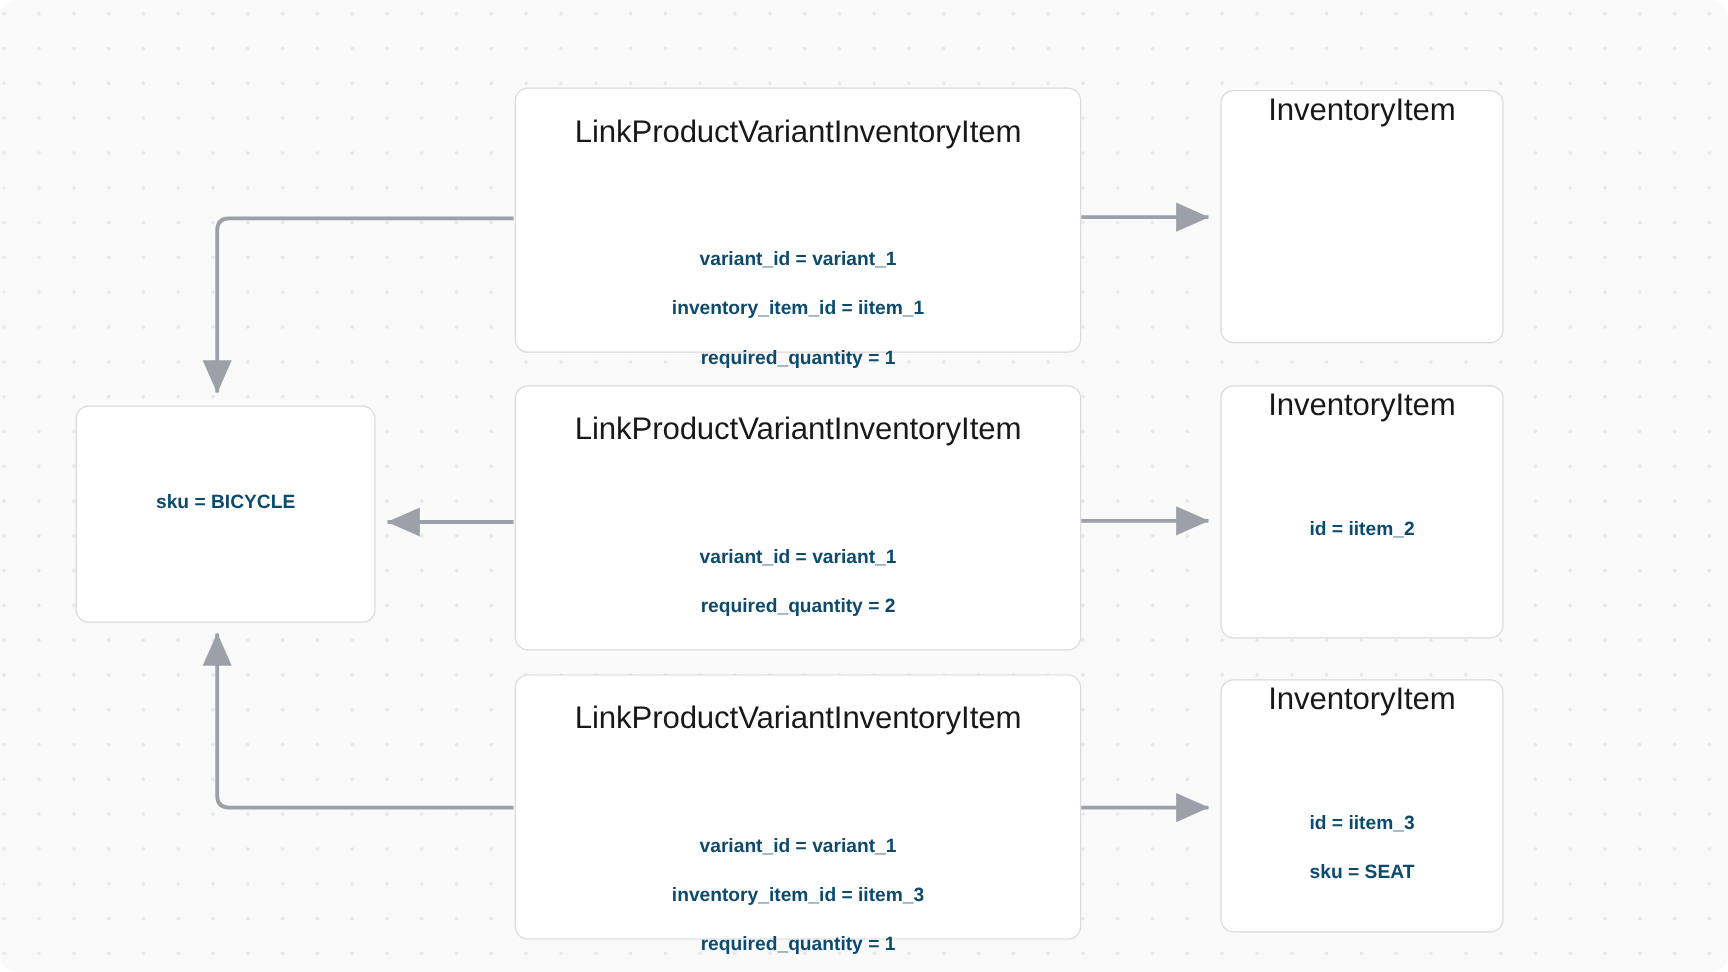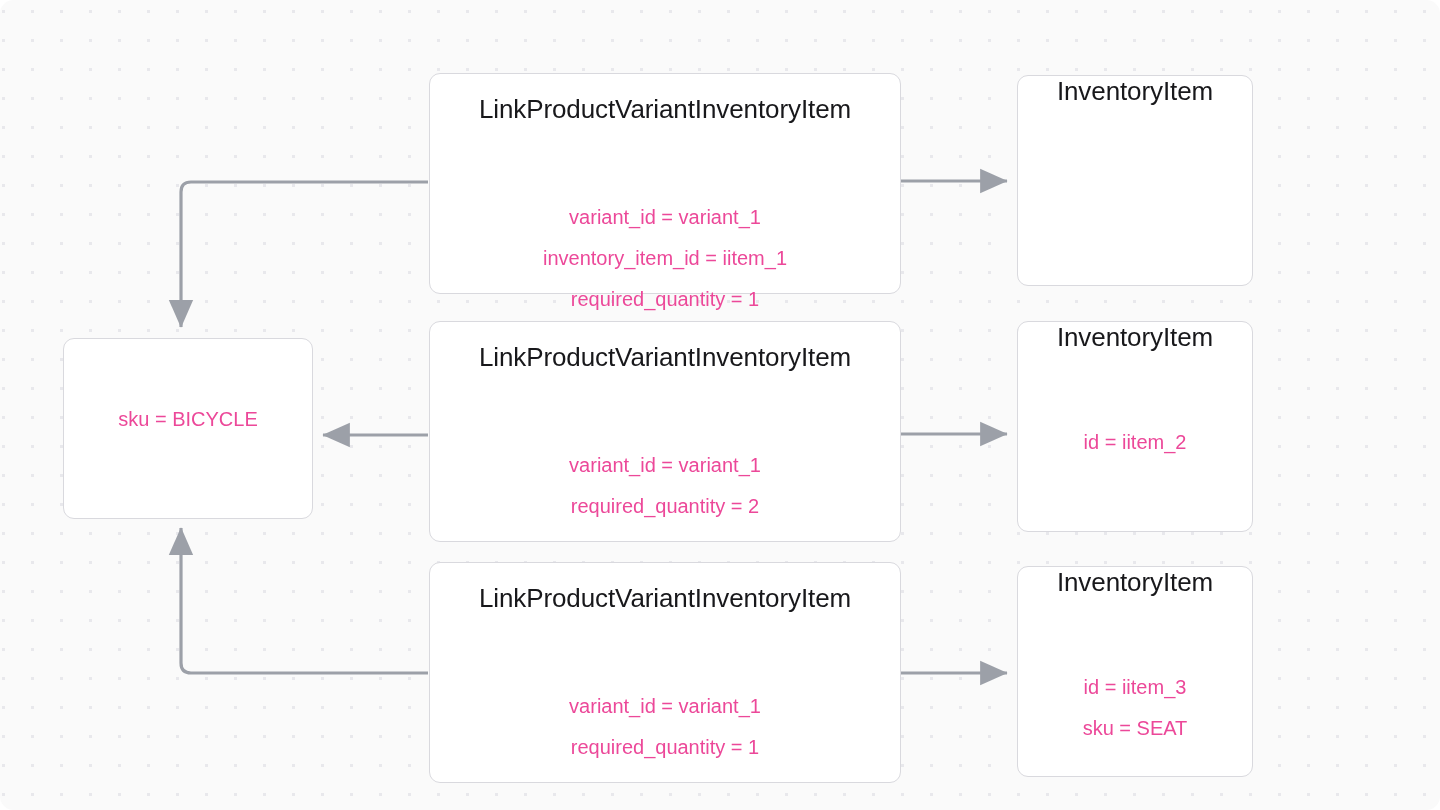--- a/index.html
+++ b/index.html
@@ -54,23 +54,23 @@
   }
 
   .node-attrs {
     display: flex;
     flex-direction: column;
     align-items: center;
     gap: 1px;
   }
 
   .node-attr {
-    font-size: 20px;
-    font-weight: 400;
-    color: #ec4899;
+    font-size: 16px;
+    font-weight: 700;
+    color: #0c4a6e;
     line-height: 40px;
     white-space: nowrap;
   }
 
   
   #node-product-variant {
     left: 63px;
     top: 338px;
     width: 250px;
     height: 181px;
@@ -146,20 +146,21 @@
     <div class="node-attrs">
       <div class="node-attr">variant_id = variant_1</div>
       <div class="node-attr">required_quantity = 2</div>
     </div>
   </div>
 
   <div class="node link-node" id="node-link-3">
     <div class="node-title">LinkProductVariantInventoryItem</div>
     <div class="node-attrs">
       <div class="node-attr">variant_id = variant_1</div>
+      <div class="node-attr">inventory_item_id = iitem_3</div>
       <div class="node-attr">required_quantity = 1</div>
     </div>
   </div>
 
   <div class="node inventory-node" id="node-inventory-1">
     <div class="node-title">InventoryItem</div>
   </div>
 
   <div class="node inventory-node" id="node-inventory-2">
     <div class="node-title">InventoryItem</div>

